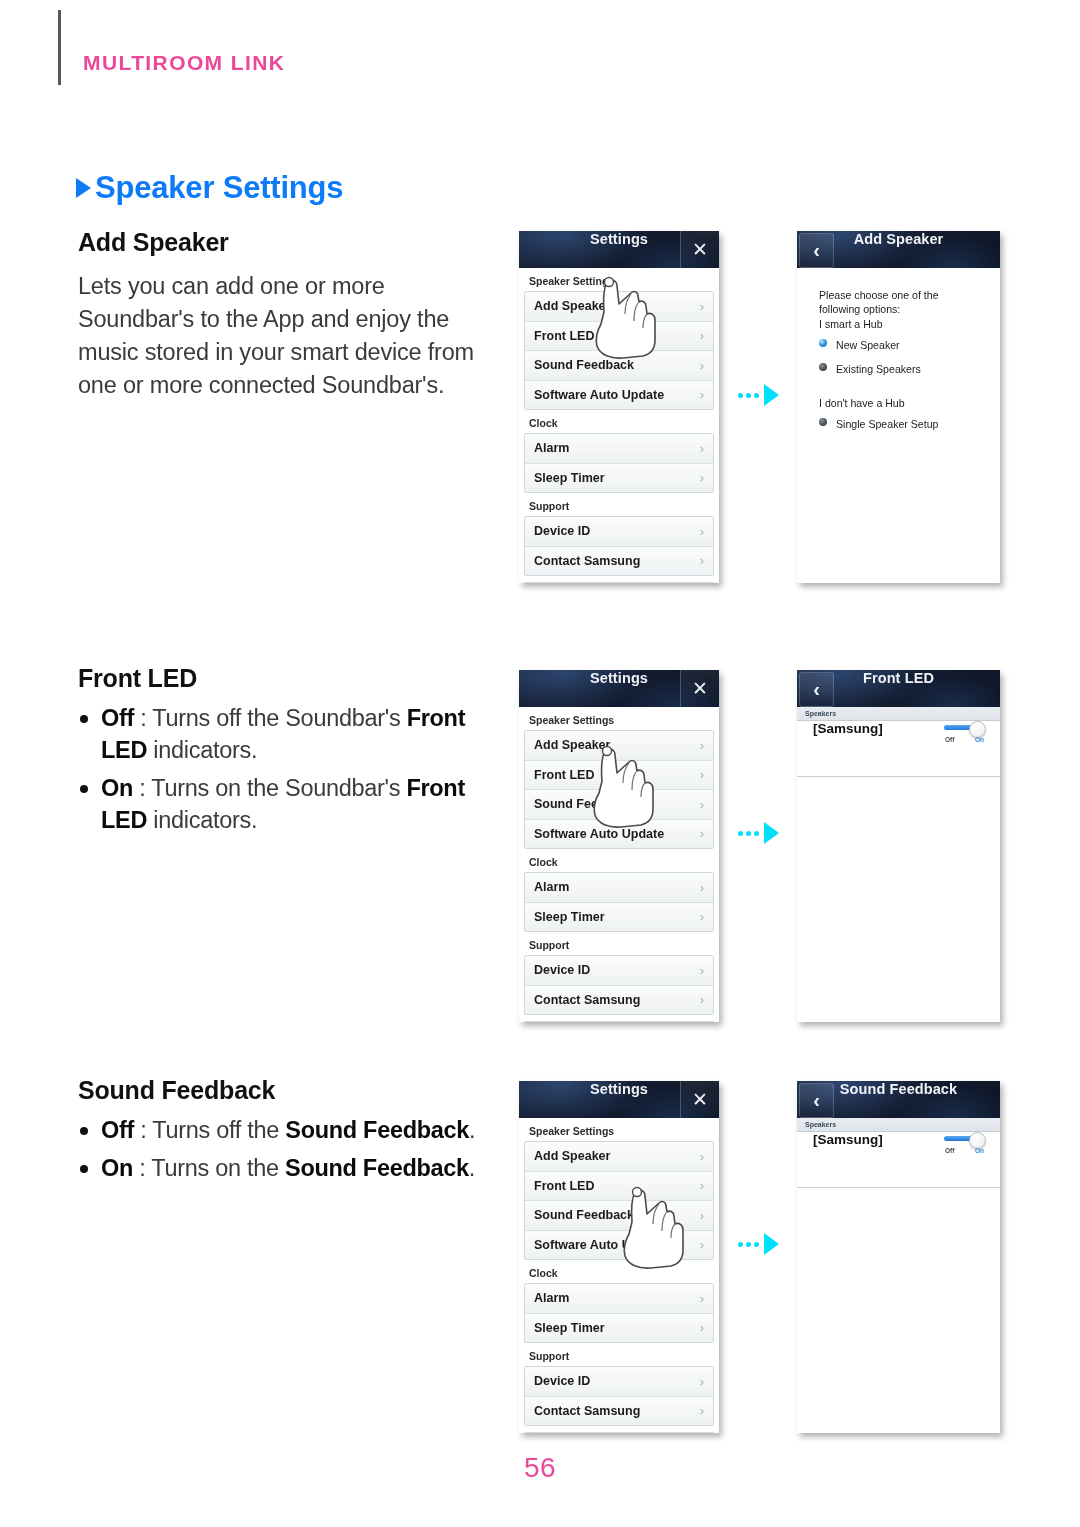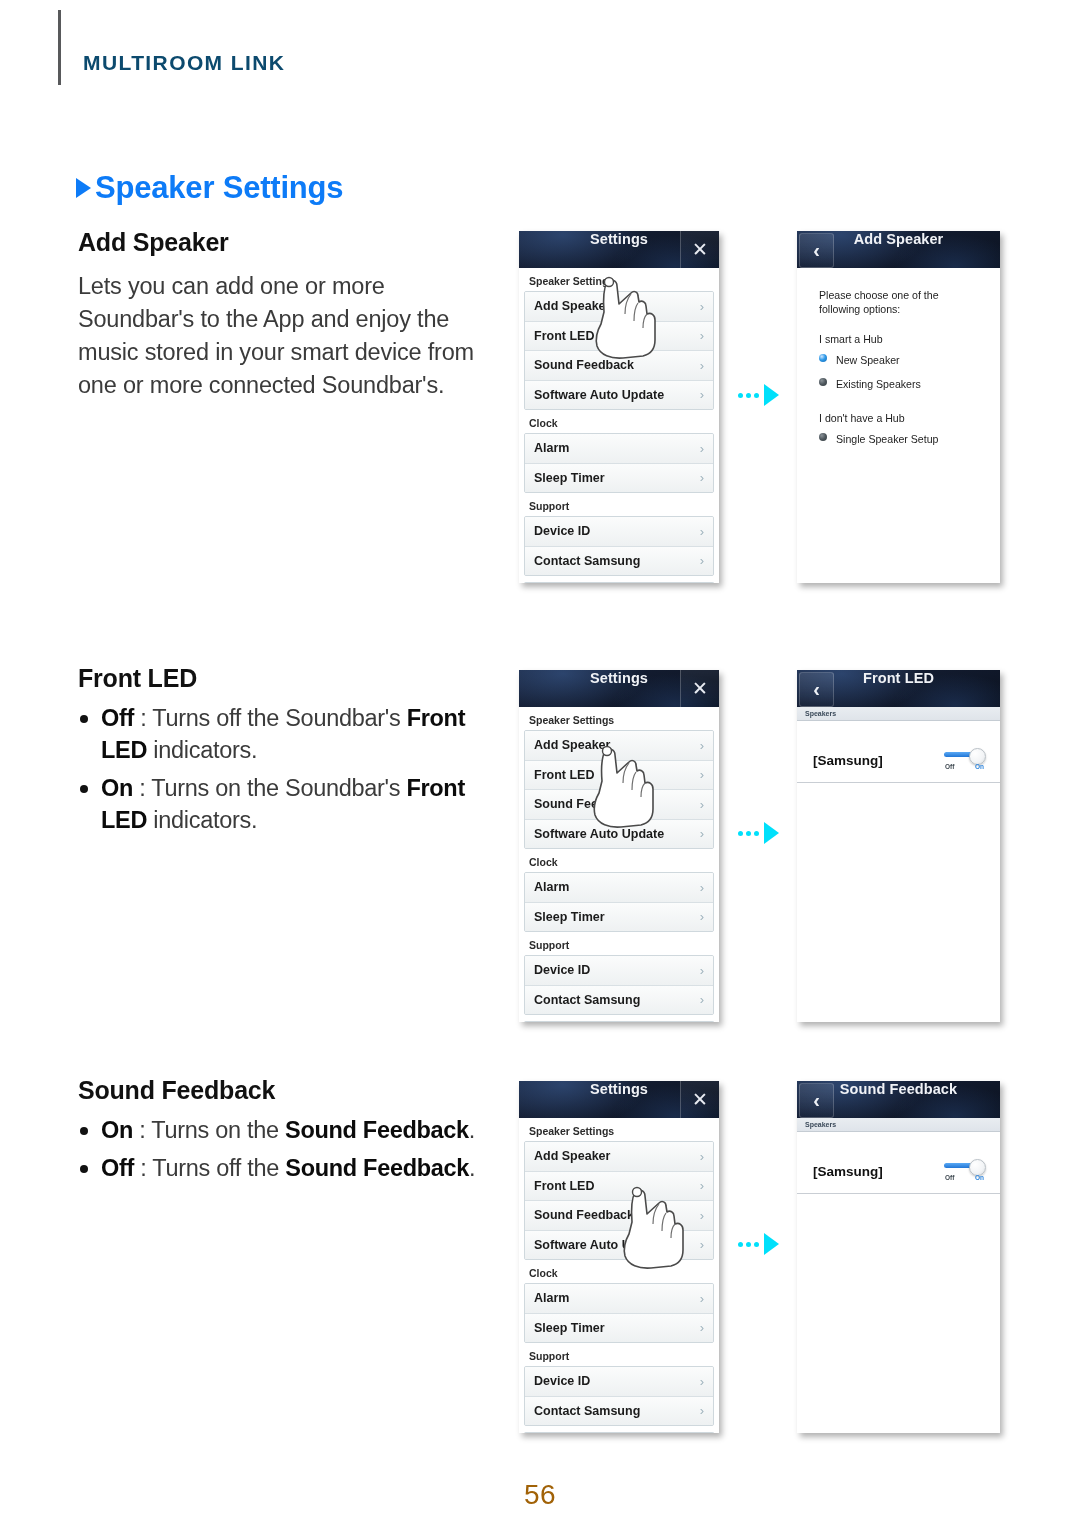--- a/index.html
+++ b/index.html
@@ -27,21 +27,21 @@
   .header-rule {
     width: 3px;
     height: 75px;
     background: #58595b;
     margin-right: 22px;
   }
   .header-title {
     font-size: 21px;
     font-weight: bold;
     letter-spacing: 1.4px;
-    color: #0c4a6e;
+    color: #ec4899;
     line-height: 1;
     padding-bottom: 12px;
     white-space: nowrap;
   }
 
   
   .section-heading {
     position: absolute;
     font-size: 31px;
     font-weight: bold;
@@ -200,21 +200,21 @@
 
   
   .as-body {
     padding: 20px 22px 0 22px;
     font-size: 10.6px;
     color: #1d1d1d;
     position: relative;
     height: 100%;
     box-sizing: border-box;
   }
-  .as-intro { line-height: 14px; margin-bottom: 17px; }
+  .as-intro { line-height: 14px; margin-bottom: 2px; }
   .as-grouplbl { margin: 0 0 9px 0; font-size: 10.6px; }
   .as-opt {
     display: flex;
     align-items: flex-start;
     margin-bottom: 12px;
     font-size: 10.6px;
   }
   .as-radio {
     width: 8px; height: 8px;
     border-radius: 50%;
@@ -237,25 +237,24 @@
     display: flex;
     align-items: center;
     padding-left: 8px;
     font-size: 7px;
     font-weight: bold;
     color: #3b4a5a;
   }
   .tg-row {
     height: 44px;
     display: flex;
-    align-items: center;
-    padding: 0 14px 0 16px;
+    align-items: flex-start;
+    padding: 0 14px 11px 16px;
     border-bottom: 1px solid #c9ced4;
     background: #ffffff;
-    margin-top: 17px;
   }
   .tg-name {
     font-size: 13.5px;
     font-weight: bold;
     color: #111111;
   }
   .tg-switch {
     margin-left: auto;
     width: 42px;
     position: relative;
@@ -308,23 +307,22 @@
     border-bottom: 11px solid transparent;
     margin-left: 2px;
   }
 
   
   .page-num {
     position: absolute;
     left: 0; right: 0;
     text-align: center;
     font-size: 28px;
-    color: #a16207;
+    color: #ec4899;
     letter-spacing: 0.5px;
-    margin-top: 27px;
   }
 </style>
 </head>
 <body>
 
 <div class="page-header">
   <div class="header-rule"></div>
   <div class="header-title">MULTIROOM LINK</div>
 </div>
 
@@ -345,25 +343,25 @@
   <div class="bullet-item">
     <span class="bullet-dot"></span>
     <span class="bullet-text"><b>On</b><span> : Turns on the Soundbar's </span><b>Front LED</b><span> indicators.</span></span>
   </div>
 </div>
 
 <div class="sub-heading" style="left:78px; top:1076px;">Sound Feedback</div>
 <div class="bullet-list" style="left:78px; top:1114px; width:460px;">
   <div class="bullet-item">
     <span class="bullet-dot"></span>
-    <span class="bullet-text"><b>On</b><span> : Turns on the </span><b>Sound Feedback</b><span>.</span></span>
+    <span class="bullet-text"><b>Off</b><span> : Turns off the </span><b>Sound Feedback</b><span>.</span></span>
   </div>
   <div class="bullet-item">
     <span class="bullet-dot"></span>
-    <span class="bullet-text"><b>Off</b><span> : Turns off the </span><b>Sound Feedback</b><span>.</span></span>
+    <span class="bullet-text"><b>On</b><span> : Turns on the </span><b>Sound Feedback</b><span>.</span></span>
   </div>
 </div>
 
 <div class="phone" style="left:519px; top:231px; width:200px; height:352px;">
   <div class="phone-bar">
     <span class="title">Settings</span>
     <span class="bar-close">✕</span>
   </div>
   <div class="settings-body">
     <div class="group-label">Speaker Settings</div>

